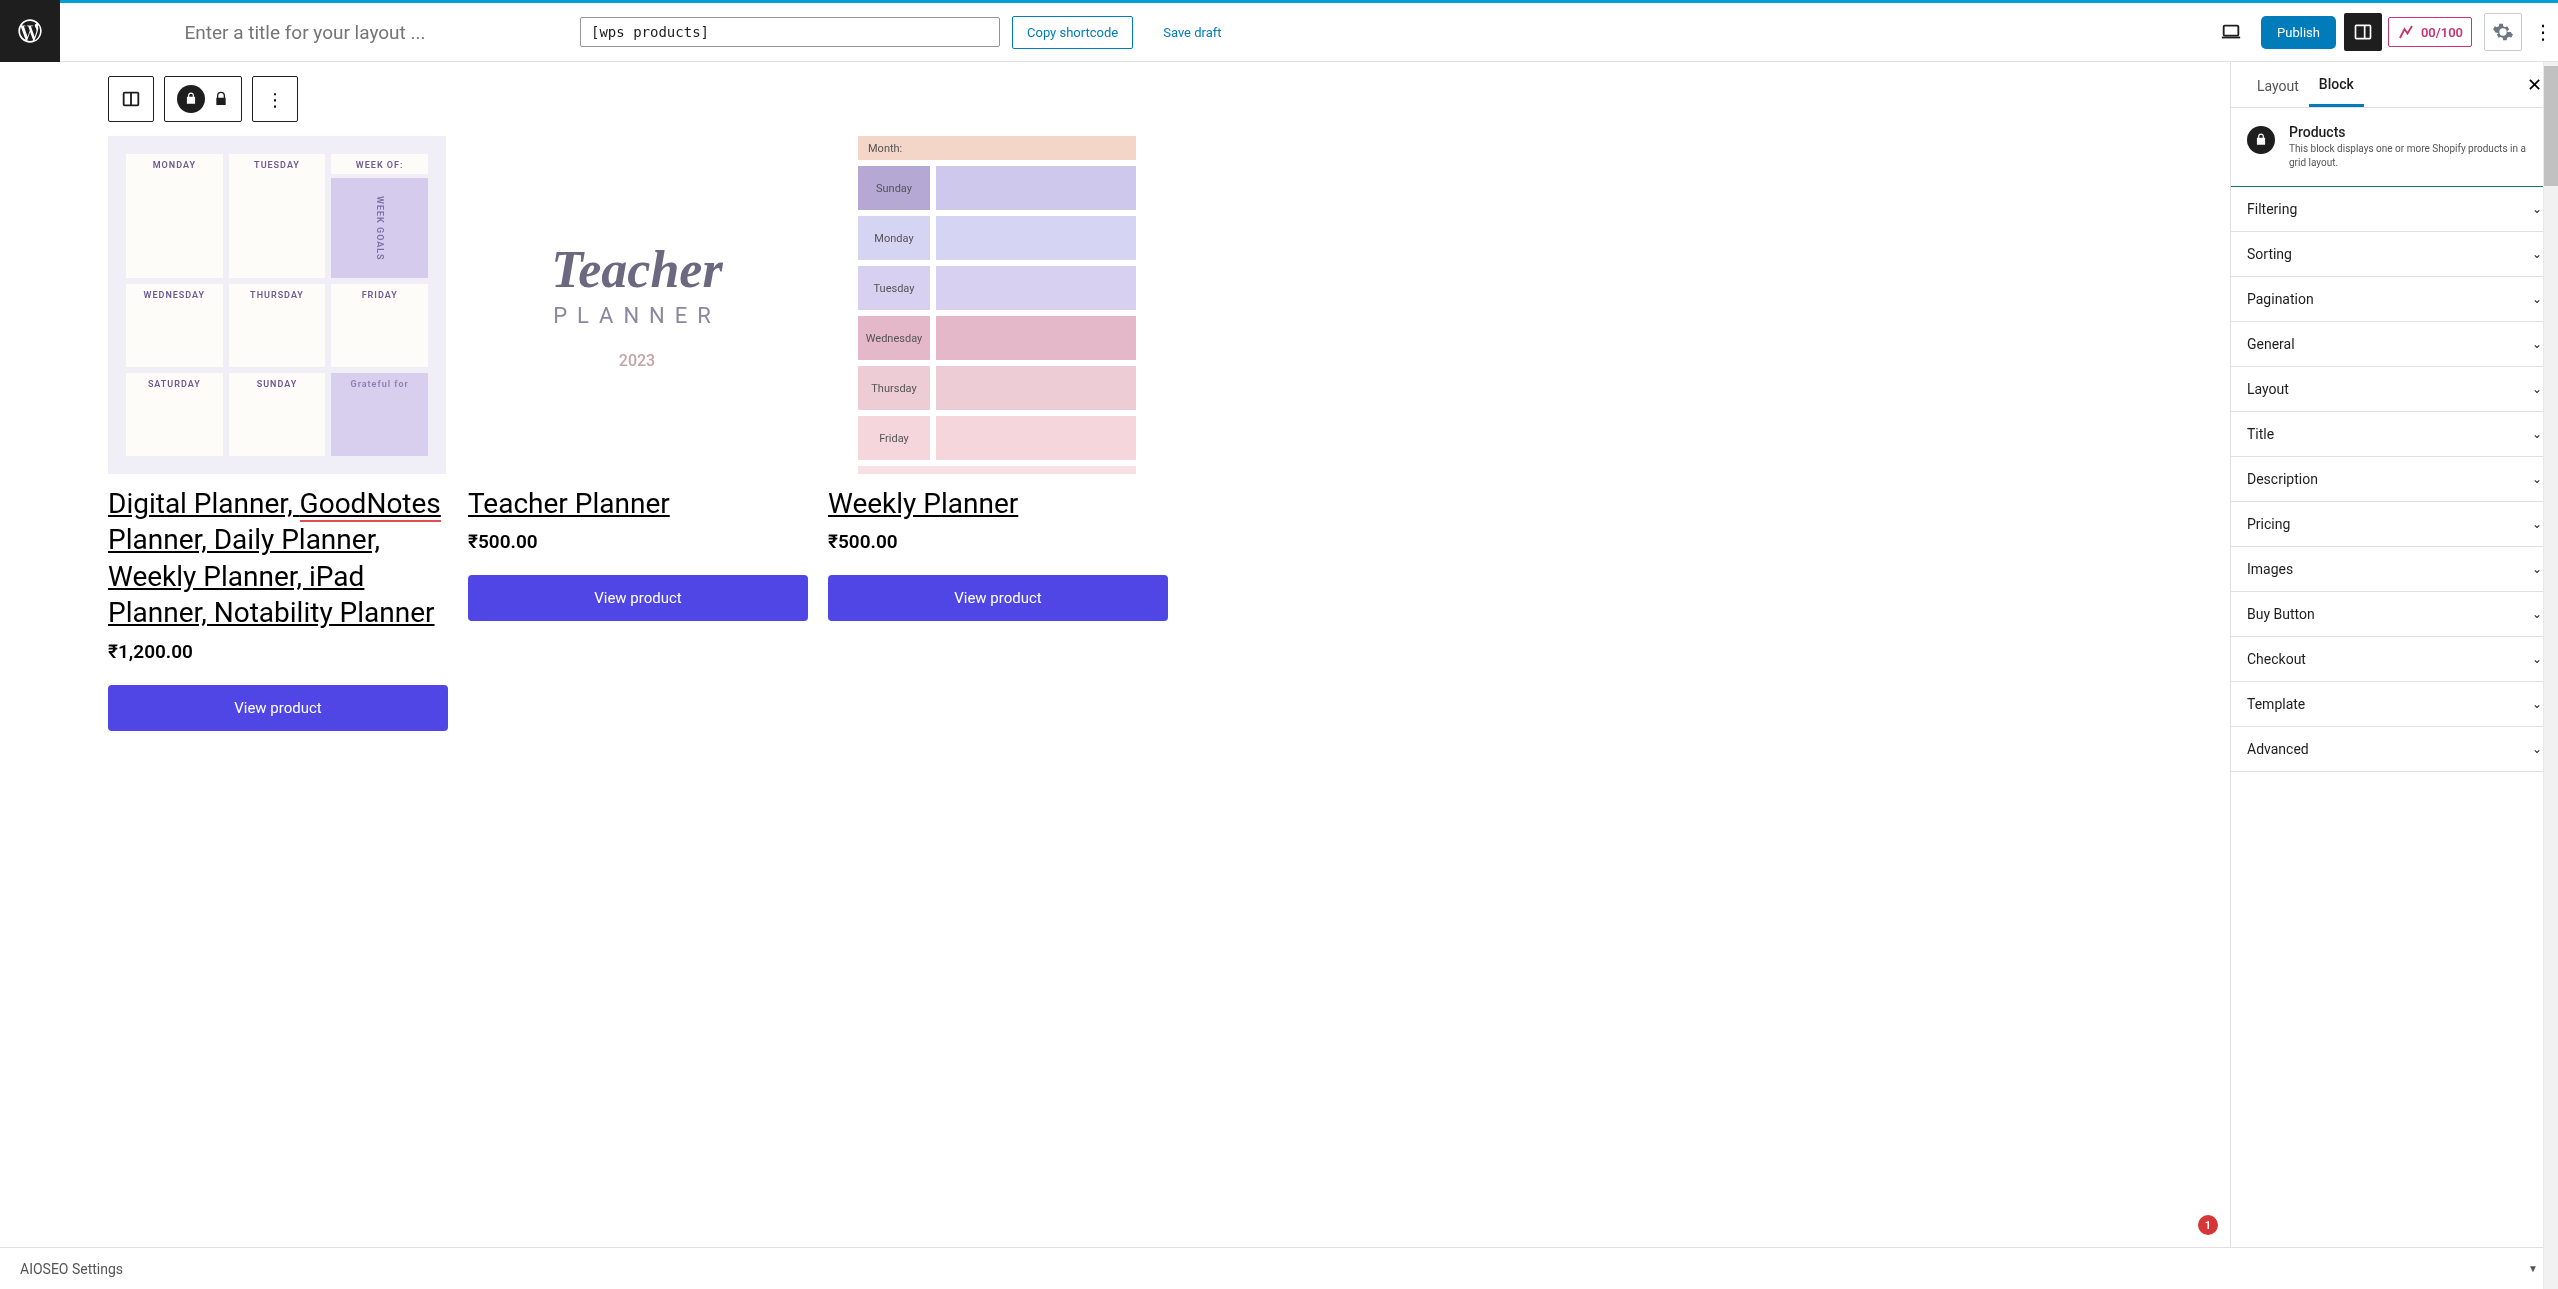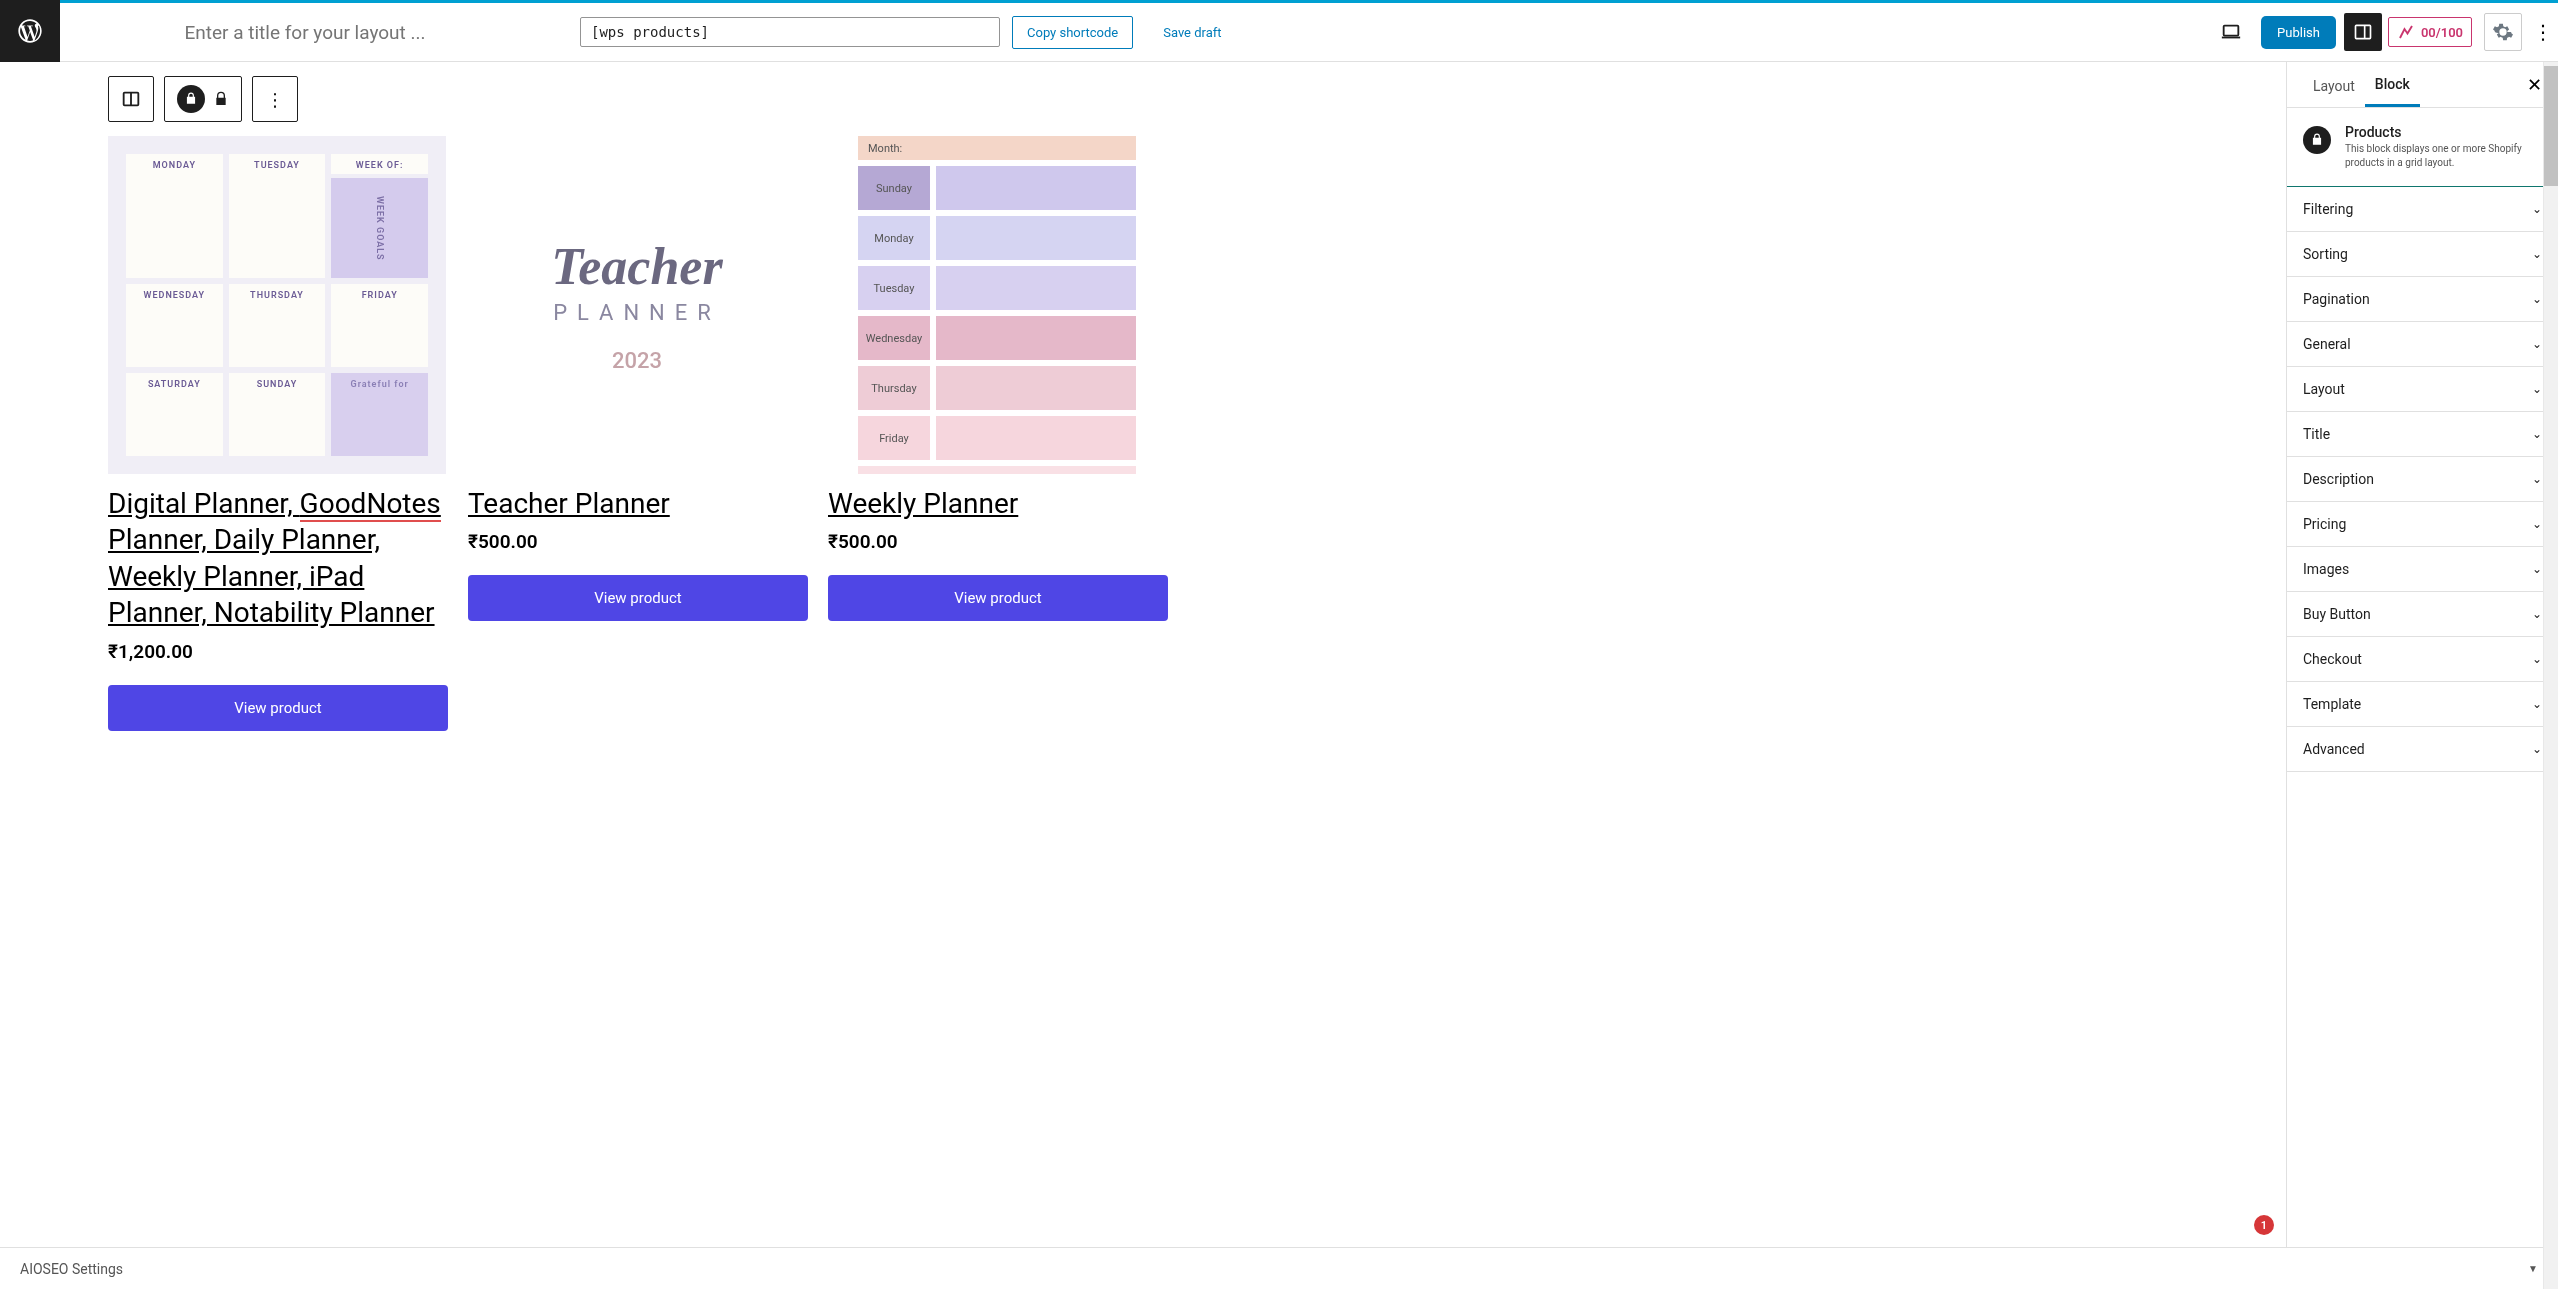--- a/index.html
+++ b/index.html
@@ -28,38 +28,38 @@
 .products-grid { display: flex; gap: 20px; }
 .product-card { width: 340px; display: flex; flex-direction: column; }
 .product-img { width: 338px; height: 338px; background: #f0eef6; display: flex; align-items: center; justify-content: center; position: relative; overflow: hidden; }
 .weekly-grid { display: grid; grid-template-columns: 1fr 1fr 1fr; gap: 6px; padding: 18px; width: 100%; height: 100%; font-size: 9px; }
 .weekly-cell { background: #fdfcf8; display: flex; align-items: flex-start; justify-content: center; padding-top: 6px; color: #6b5b95; font-weight: 600; letter-spacing: 1px; }
 .weekly-cell.tall { background: #d4cbed; writing-mode: vertical-rl; align-items: center; padding: 0; color: #7c6fa6; }
 .weekly-cell.grateful { background: #d8cfee; color: #8a7fb5; }
 .teacher-img { display: flex; flex-direction: column; align-items: center; justify-content: flex-end; gap: 4px; }
 .teacher-script { font-family: cursive; font-size: 52px; color: #6b6880; font-style: italic; font-weight: 600; }
 .teacher-sub { font-size: 22px; letter-spacing: 10px; color: #8a87a0; }
-.teacher-year { font-size: 22px; color: #c5a3a8; margin-top: 19px; font-weight: 500; }
+.teacher-year { font-size: 16px; color: #c5a3a8; margin-top: 19px; font-weight: 500; }
 .month-planner { width: 100%; padding: 10px 30px; display: flex; flex-direction: column; gap: 6px; }
 .month-row { display: flex; gap: 6px; height: 44px; }
 .month-label { width: 72px; display: flex; align-items: center; justify-content: center; font-size: 11px; color: #555; }
 .month-bar { flex: 1; }
 .bg-peach { background: #f4d6c8; }
 .bg-purple1 { background: #b5a8d4; }
 .bg-lav1 { background: #cfc8ed; }
 .bg-lav2 { background: #d5d4f2; }
 .bg-lav3 { background: #d7d0f0; }
 .bg-pink1 { background: #e5b8c9; }
 .bg-pink2 { background: #eeccd6; }
 .bg-pink3 { background: #f6d6dd; }
 .bg-pink4 { background: #f9e0e5; }
 .product-title { font-size: 28px; margin-top: 12px; line-height: 1.3; text-decoration: underline; }
 .product-price { font-size: 19px; font-weight: 600; margin-top: 8px; }
 .view-btn { background: #4f46e5; color: #fff; border: none; padding: 14px; font-size: 15px; margin-top: 22px; cursor: pointer; border-radius: 4px; width: 100%; }
-.sidebar { width: 272px; border-left: 1px solid #e0e0e0; display: flex; flex-direction: column; overflow-y: auto; }
+.sidebar { width: 328px; border-left: 1px solid #e0e0e0; display: flex; flex-direction: column; overflow-y: auto; }
 .sidebar-tabs { display: flex; align-items: center; border-bottom: 1px solid #e0e0e0; position: relative; padding: 0 16px; }
 .sb-tab { padding: 14px 10px 12px; font-size: 14px; color: #555; cursor: pointer; }
 .sb-tab.active { color: #1e1e1e; border-bottom: 3px solid #007cba; font-weight: 500; }
 .sb-close { margin-left: auto; font-size: 18px; cursor: pointer; }
 .block-info { display: flex; gap: 14px; padding: 16px; border-bottom: 1px solid #0f766e; }
 .block-info-icon { width: 28px; height: 28px; background: #1e1e1e; border-radius: 50%; flex-shrink: 0; display: flex; align-items: center; justify-content: center; margin-top: 2px; }
 .block-info-text .bi-title { font-size: 14px; font-weight: 500; color: #1e1e1e; margin-bottom: 2px; }
 .block-info-text .bi-desc { font-size: 10px; color: #555; line-height: 1.4; }
 .panel-row { display: flex; align-items: center; justify-content: space-between; padding: 14px 16px; border-bottom: 1px solid #e0e0e0; cursor: pointer; font-size: 14px; color: #1e1e1e; }
 .chevron { font-size: 12px; color: #1e1e1e; }

